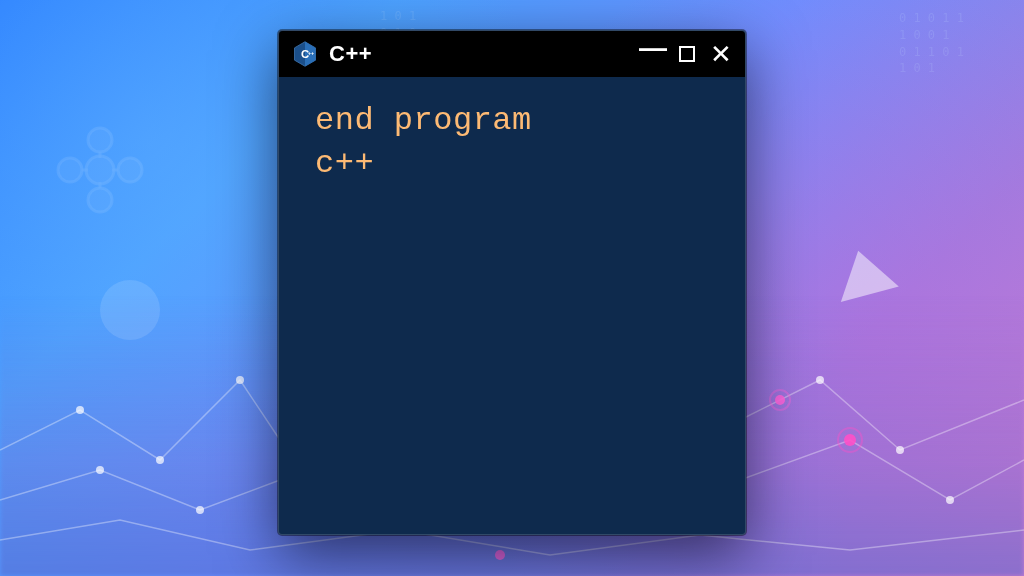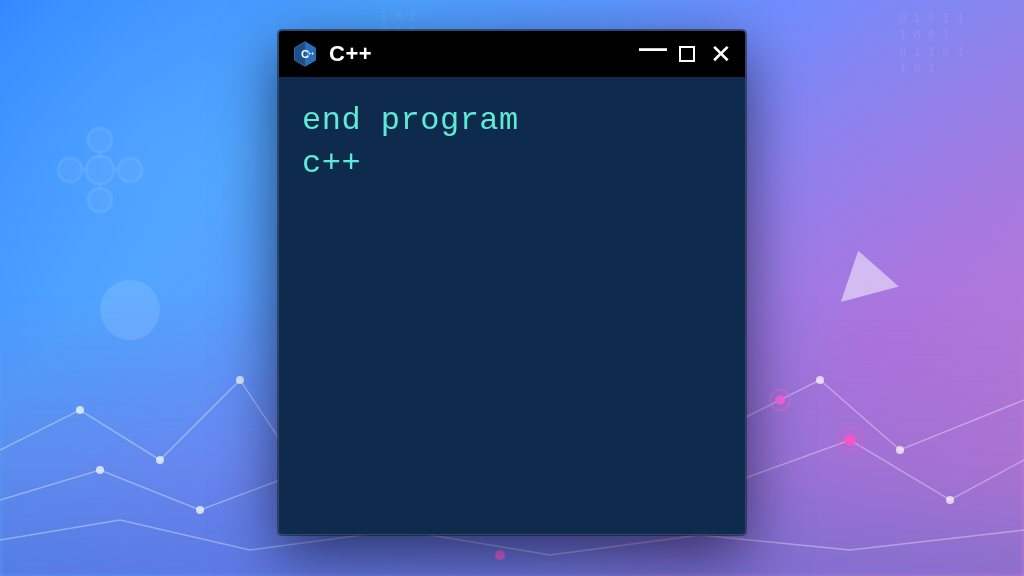--- a/index.html
+++ b/index.html
@@ -148,22 +148,22 @@
       border: 2px solid #ffffff;
     }
     
     .close-x {
       font-size: 26px;
       font-weight: normal;
     }
     
     .content {
       flex: 1;
-      padding: 22px 23px;
-      color: #5eead4;
+      padding: 22px 36px;
+      color: #fdba74;
       font-size: 32px;
       font-family: 'Consolas', 'Menlo', 'Courier New', monospace;
       line-height: 1.35;
       letter-spacing: 0.5px;
     }
     
     .content-line {
       white-space: pre;
     }
     

